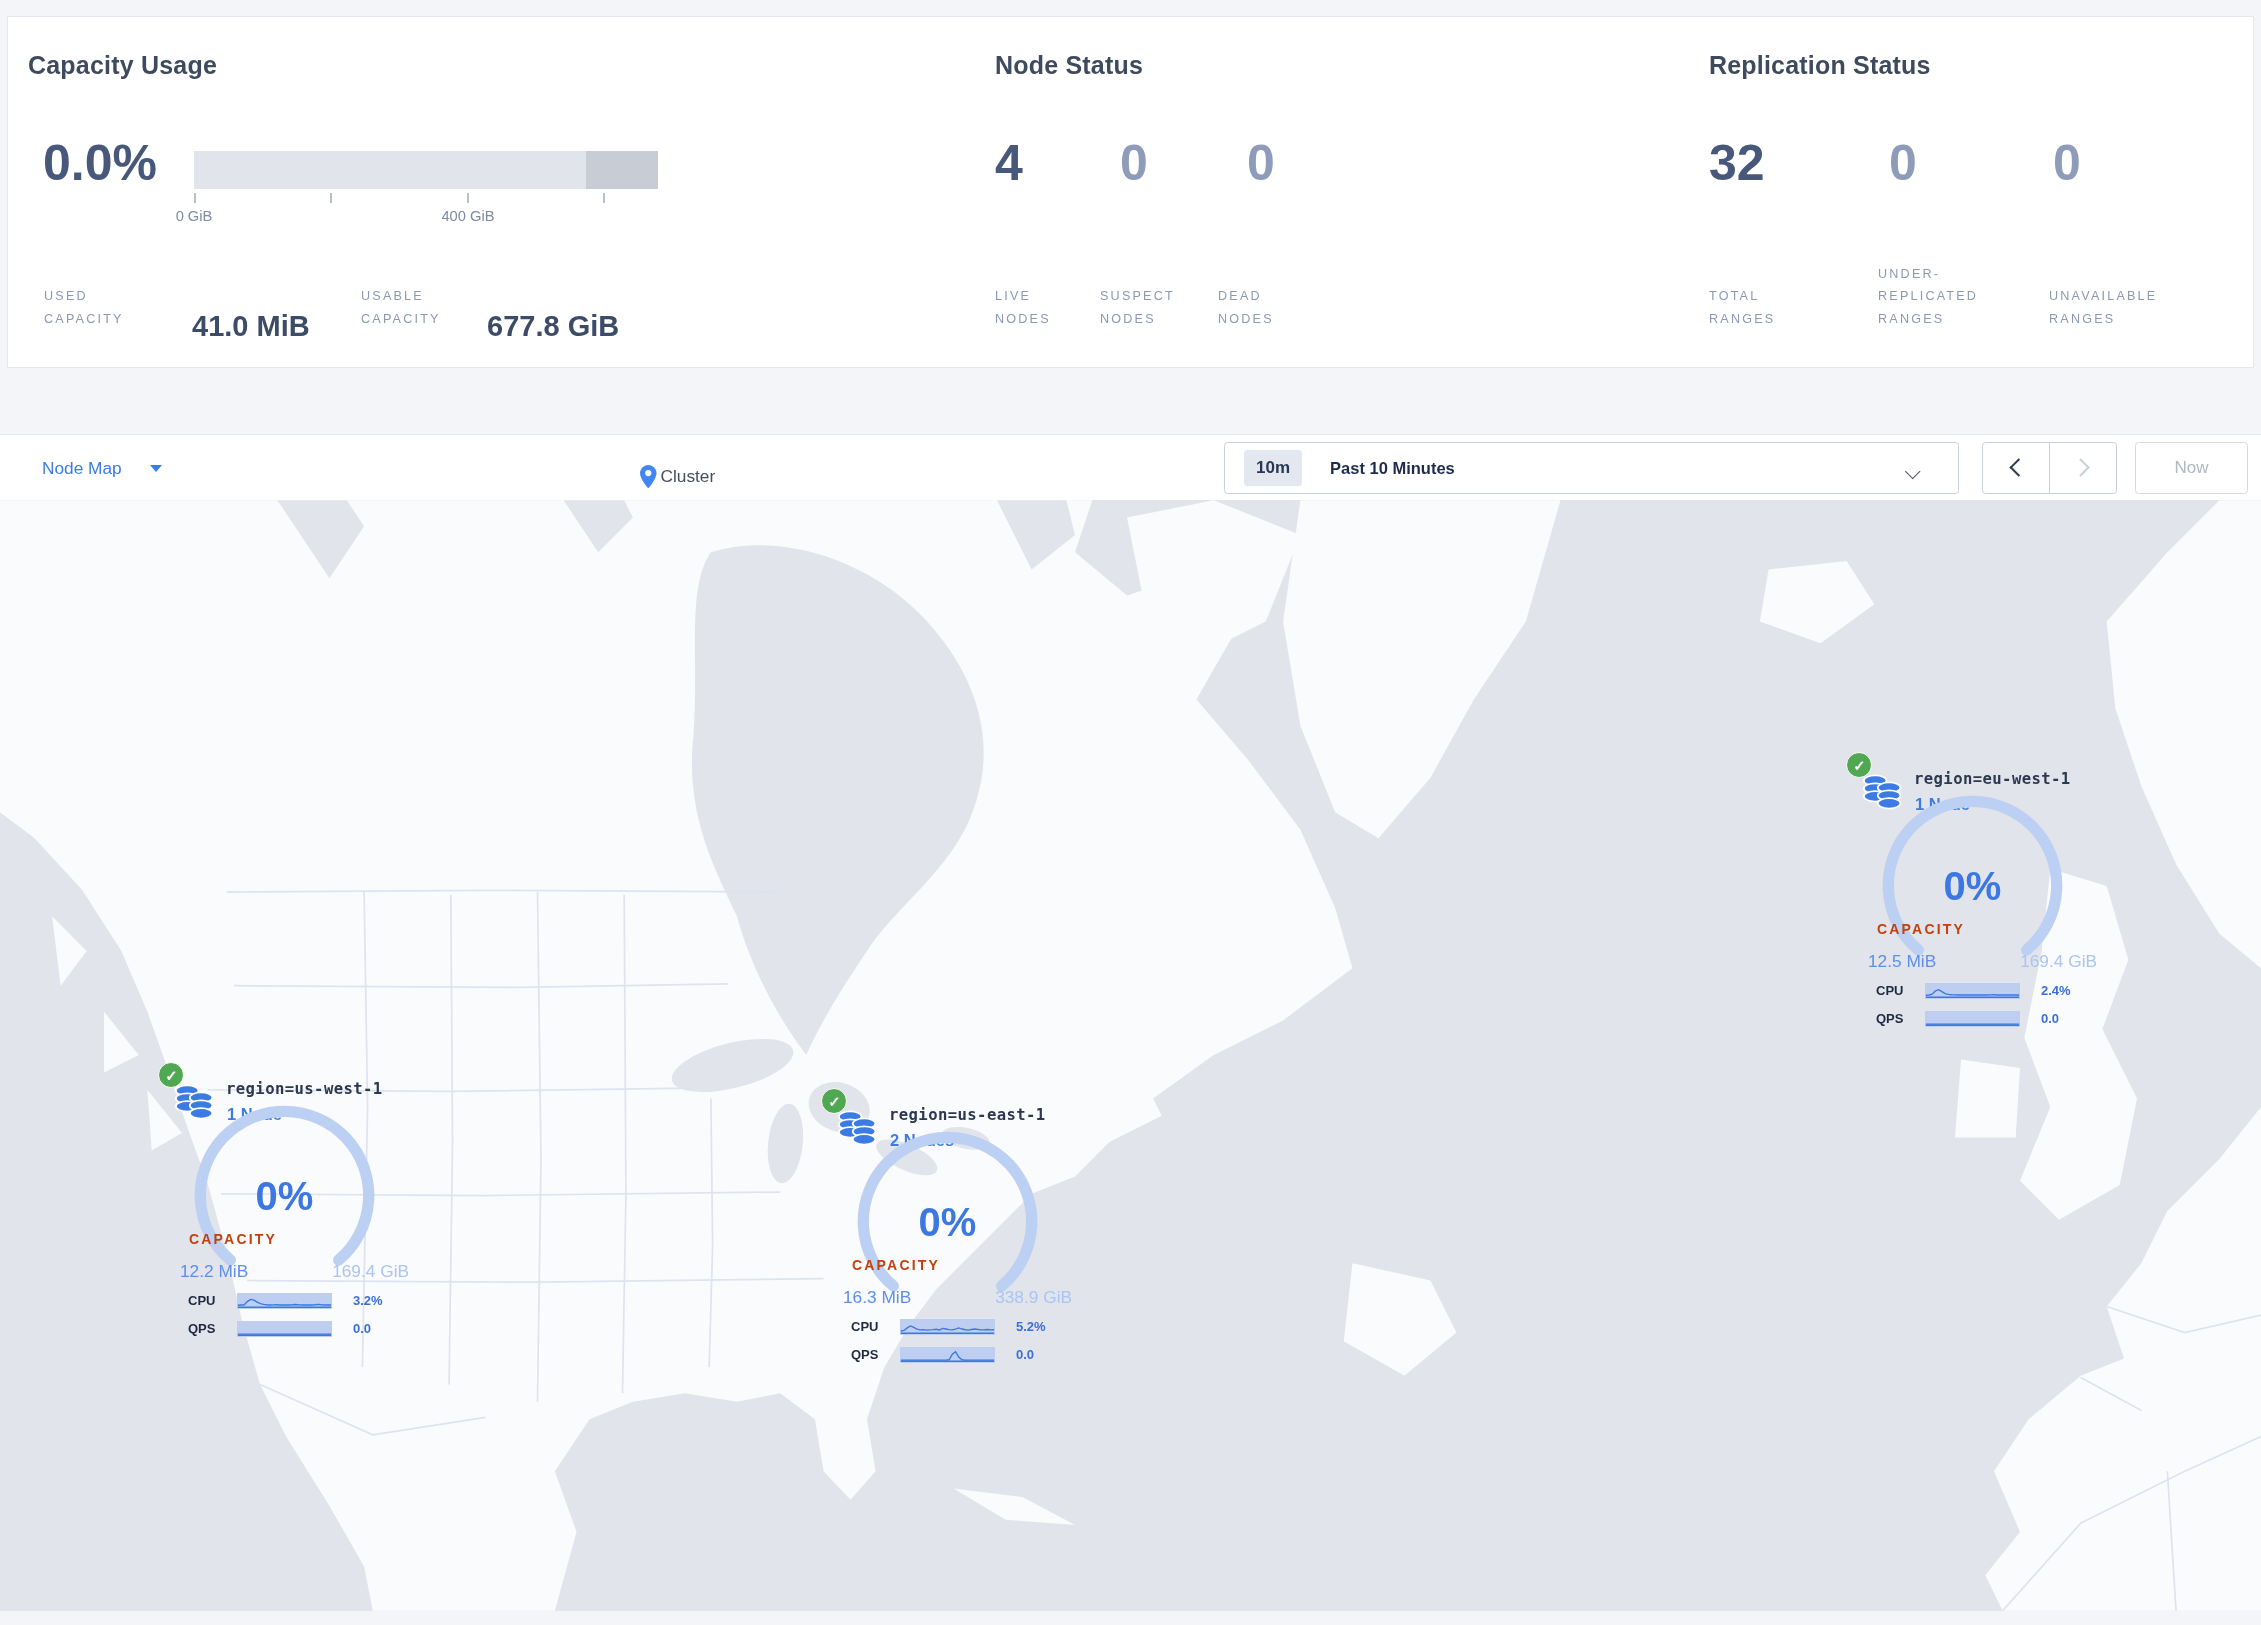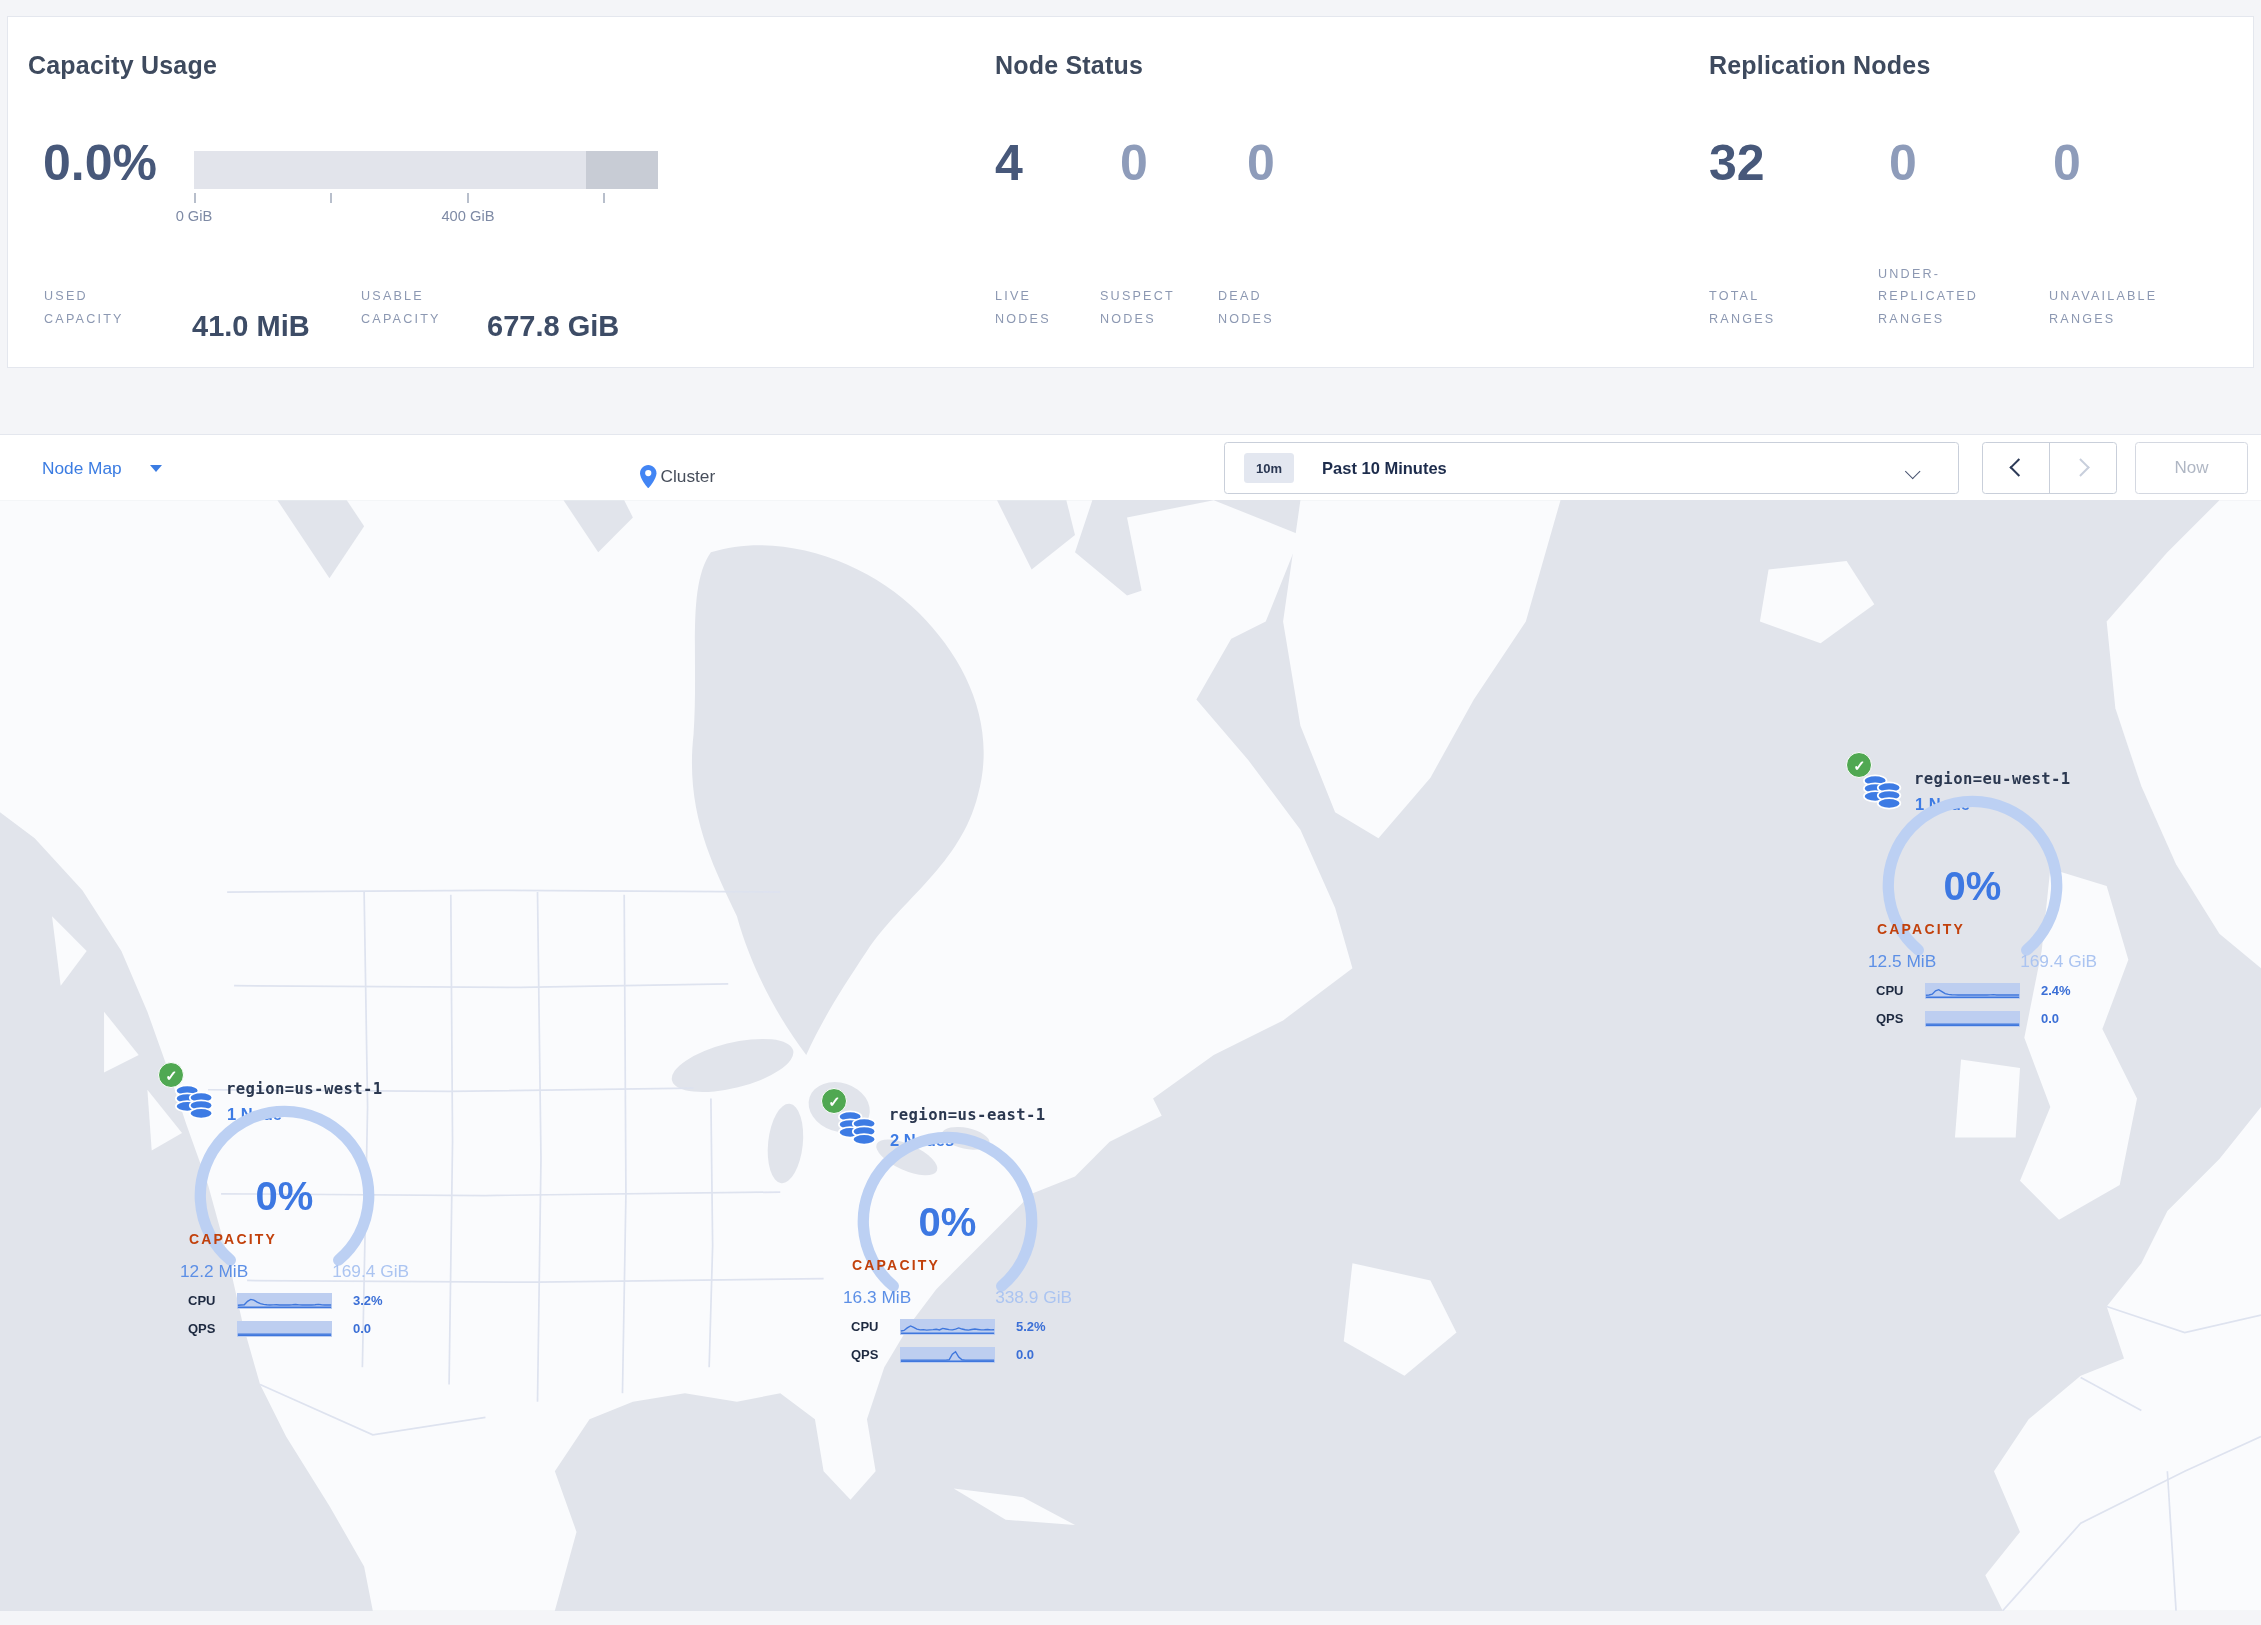--- a/index.html
+++ b/index.html
@@ -62,21 +62,21 @@
   .breadcrumb{
     position:absolute;left:640px;top:8px;height:67px;display:flex;align-items:center;gap:4px;
   }
   .breadcrumb .crumb{font-size:17.3px;color:#474e5b;}
   .time-dropdown{
     position:absolute;left:1224px;top:7px;width:735px;height:52px;box-sizing:border-box;
     border:0.9px solid #c9cfda;border-radius:3.5px;background:#fff;display:flex;align-items:center;cursor:pointer;
   }
   .time-badge{
     margin-left:19px;padding:7.8px 12px;background:#e3e7f0;border-radius:3.5px;
-    font-size:13px;font-weight:700;color:#2a3752;
+    font-size:17px;font-weight:700;color:#2a3752;
   }
   .time-label{margin-left:28px;font-size:16.5px;font-weight:600;color:#1d2c4c;}
   .chev{
     width:10.4px;height:10.4px;border-right:1.7px solid #47536f;border-bottom:1.7px solid #47536f;
   }
   .chev.down{transform:rotate(45deg);position:absolute;right:40px;top:22.5px;}
   .pager{
     position:absolute;left:1982px;top:7px;width:135px;height:52px;box-sizing:border-box;
     border:0.9px solid #c9cfda;border-radius:3.5px;background:#fff;display:flex;
   }
@@ -158,21 +158,21 @@
   <div class="cap-value" style="left:479px">677.8 GiB</div>
 
   <div class="section-title t-nodes">Node Status</div>
   <div class="big-num" style="left:987px">4</div>
   <div class="big-num dim" style="left:1112px">0</div>
   <div class="big-num dim" style="left:1239px">0</div>
   <div class="stat-label" style="left:987px;width:95px">LIVE NODES</div>
   <div class="stat-label" style="left:1092px;width:113px">SUSPECT NODES</div>
   <div class="stat-label" style="left:1210px;width:95px">DEAD NODES</div>
 
-  <div class="section-title t-repl">Replication Nodes</div>
+  <div class="section-title t-repl">Replication Status</div>
   <div class="big-num" style="left:1701px">32</div>
   <div class="big-num dim" style="left:1881px">0</div>
   <div class="big-num dim" style="left:2045px">0</div>
   <div class="stat-label" style="left:1701px;width:95px">TOTAL RANGES</div>
   <div class="stat-label" style="left:1870px;width:139px">UNDER-REPLICATED RANGES</div>
   <div class="stat-label" style="left:2041px;width:156px">UNAVAILABLE RANGES</div>
 </div>
 
 <div class="toolbar">
   <div class="view-selector">

